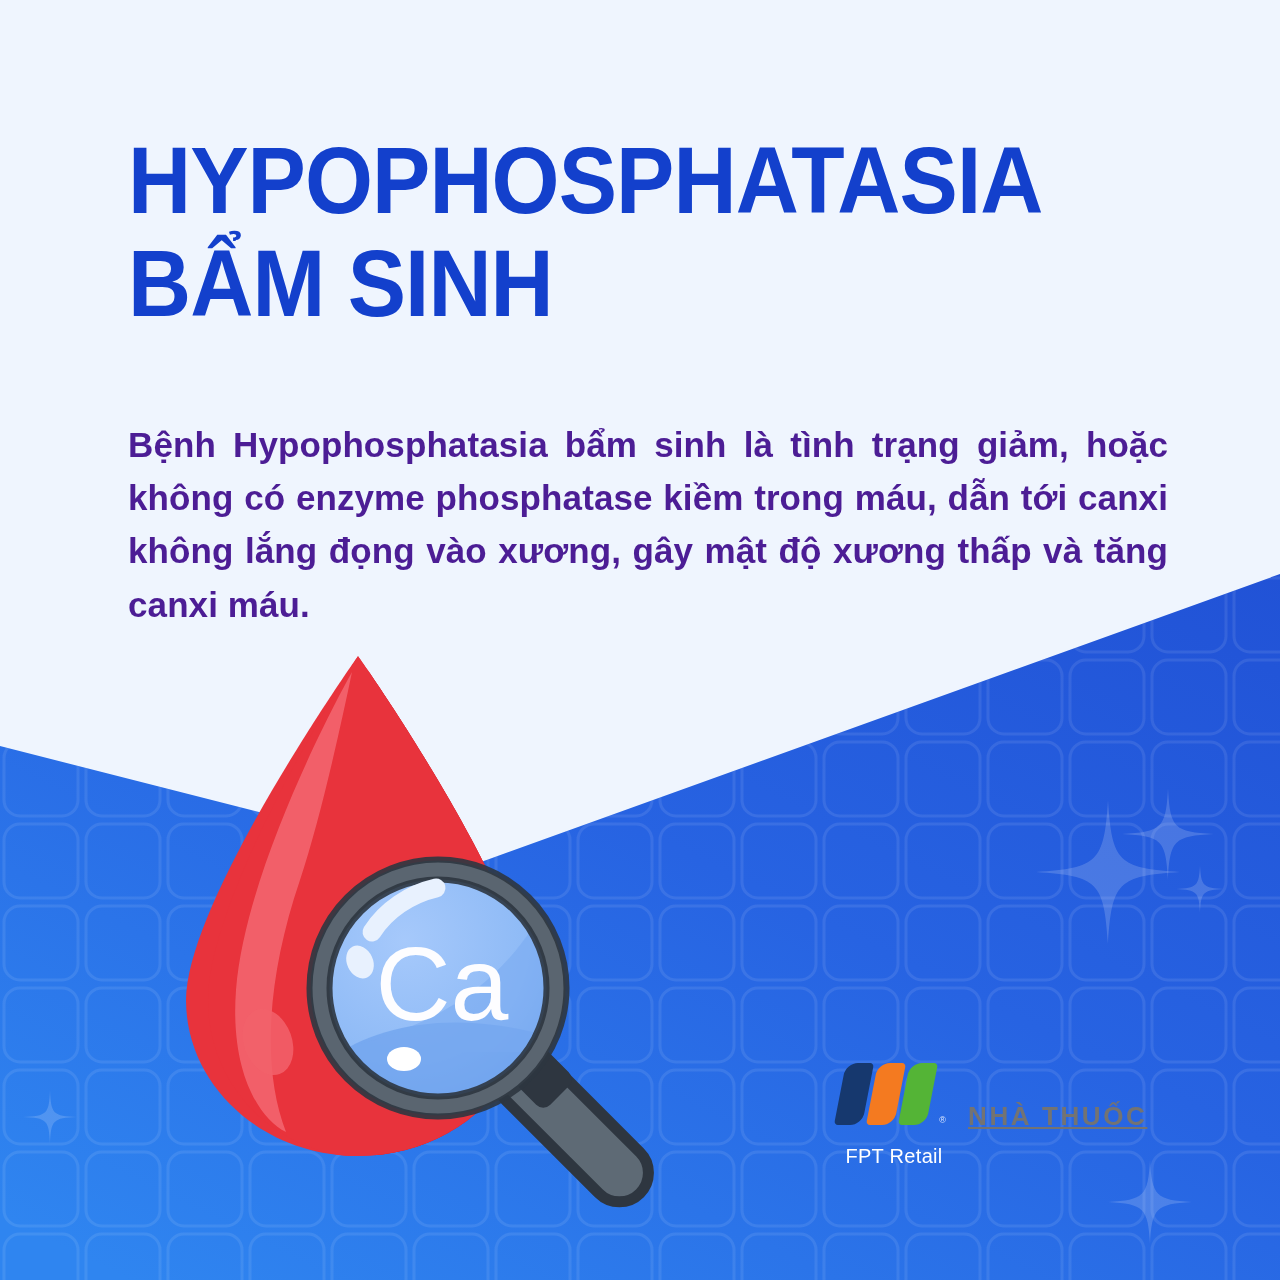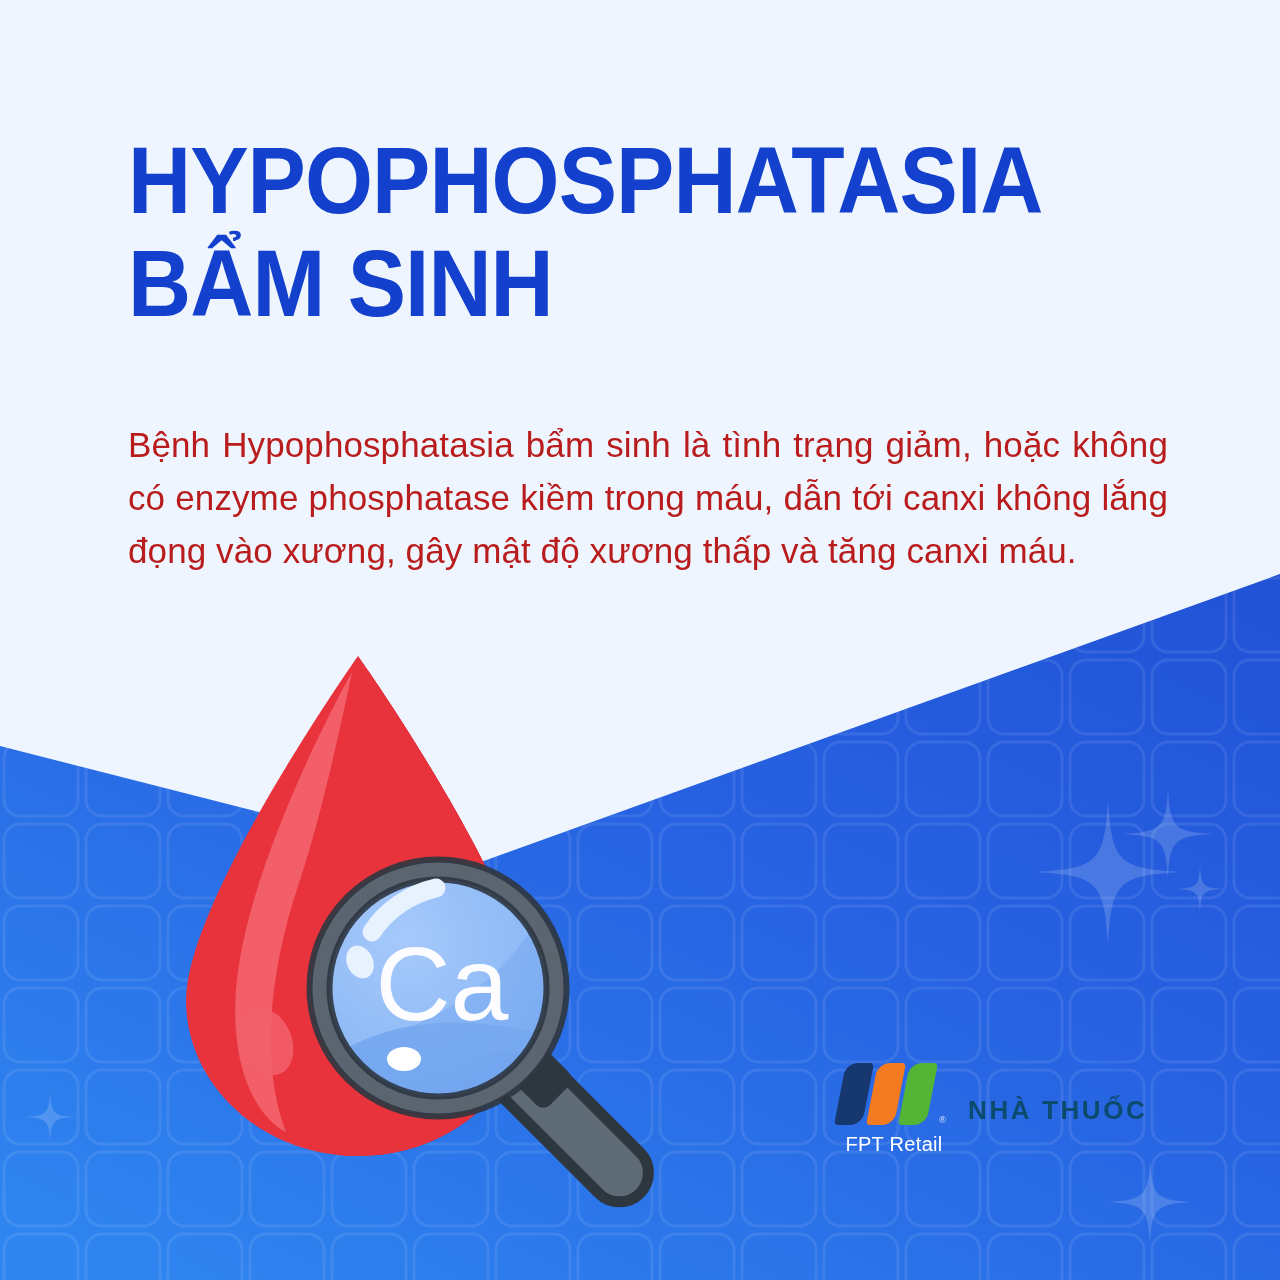--- a/index.html
+++ b/index.html
@@ -26,46 +26,46 @@
     letter-spacing:-1px;
     transform:scaleX(0.93);
     transform-origin:left center;
     white-space:nowrap;
   }
   .title-line.l2{margin-top:12px;}
 
   
   .body-text{
     position:absolute;left:128px;top:418px;width:1040px;
-    color:#b91c1c;
+    color:#4c1d95;
     font-size:35px;
     line-height:1.52;
     text-align:justify;
-    font-weight:400;
+    font-weight:700;
     letter-spacing:0.1px;
   }
   .body-text p{margin:0;}
 
   
   .logo{
     position:absolute;left:838px;top:1063px;
     display:flex;align-items:center;gap:18px;
   }
   .logo-mark{position:relative;width:112px;}
   .logo-shapes{position:relative;height:66px;width:104px;}
   .sh{position:absolute;top:0;width:28px;height:62px;border-radius:12px 4px 12px 4px;transform:skewX(-11deg);}
   .sh.navy{left:2px;background:#16386e;}
   .sh.orange{left:34px;background:#f47a20;}
   .sh.green{left:66px;background:#54b436;}
   .reg{position:absolute;right:-4px;bottom:4px;font-size:9px;color:#dfeaff;}
   .fpt-retail{
-    margin-top:4px;text-align:center;color:#ffffff;
+    margin-top:16px;text-align:center;color:#ffffff;
     font-size:20px;font-weight:400;letter-spacing:0.3px;
   }
-  .logo-words{color:#0c4a6e;line-height:1;}
+  .logo-words{color:#737373;line-height:1;text-decoration:underline;}
   .nha-thuoc{font-size:26px;font-weight:700;letter-spacing:2.6px;}
   .long-chau{font-size:42px;font-weight:700;letter-spacing:0.6px;margin-top:7px;}
 
   
   svg{display:block;}
 </style>
 </head>
 <body>
 
 <div id="poster">

